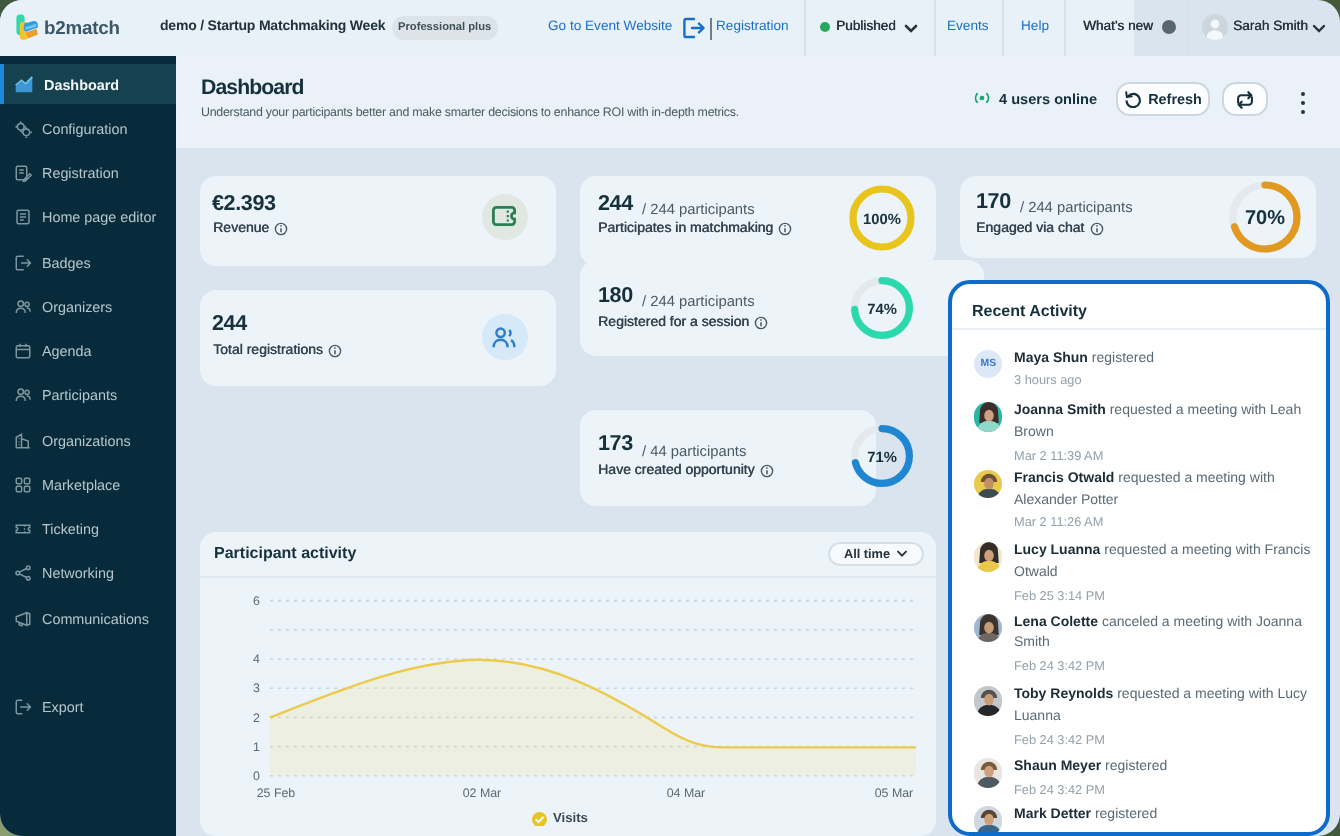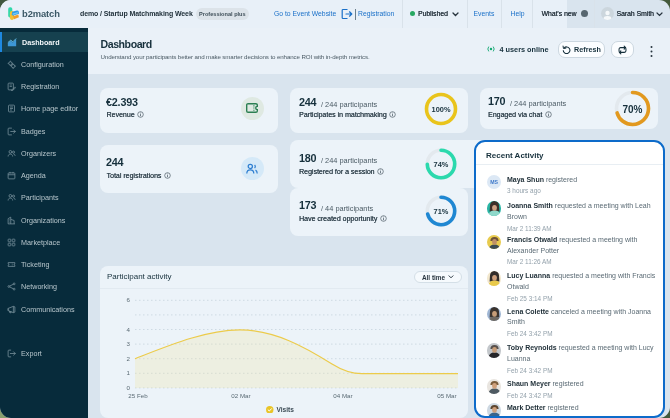--- a/index.html
+++ b/index.html
@@ -255,36 +255,36 @@
     <svg class="iinfo" width="7" height="7" viewBox="0 0 10 10" fill="none" stroke="#4a5a64">
           <circle cx="5" cy="5" r="4" stroke-width="1"></circle>
           <path d="M5 4.4V7.4M5 2.4v1" stroke-width="1.1"></path>
         </svg>
   </div>
   <svg class="ring" style="left:134px;top:4.5px" width="34" height="34" viewBox="0 0 34 34">
     <circle cx="17" cy="17" r="14.5" fill="none" stroke="#e9c41c" stroke-width="3.6"></circle>
   </svg>
   <div class="ringtx" style="left:134px;top:17.5px">100%</div>
 </div>
-<div class="card" style="left:290px;top:140px;width:202px;height:48px">
+<div class="card" style="left:290px;top:130px;width:202px;height:48px">
   <div class="abs val" style="left:9px;top:11.5px">180</div>
   <div class="abs part" style="left:31px;top:16px">/ 244 participants</div>
   <div class="lbl abs" style="left:9px;top:27.5px">Registered for a session
     <svg class="iinfo" width="7" height="7" viewBox="0 0 10 10" fill="none" stroke="#4a5a64">
           <circle cx="5" cy="5" r="4" stroke-width="1"></circle>
           <path d="M5 4.4V7.4M5 2.4v1" stroke-width="1.1"></path>
         </svg>
   </div>
   <svg class="ring" style="left:135px;top:7.7px" width="32" height="32" viewBox="0 0 32 32">
     <circle cx="16" cy="16" r="13.7" fill="none" stroke="#e3e9ee" stroke-width="3.6"></circle>
     <circle cx="16" cy="16" r="13.7" fill="none" stroke="#2bd9ad" stroke-width="3.6" stroke-linecap="round" stroke-dasharray="63.7 22.4" transform="rotate(-90 16 16)"></circle>
   </svg>
   <div class="ringtx" style="left:134px;top:19.7px;width:34px">74%</div>
 </div>
-<div class="card" style="left:290px;top:188px;width:178px;height:47.5px">
+<div class="card" style="left:290px;top:205px;width:148px;height:47.5px">
   <div class="abs val" style="left:9px;top:11px">173</div>
   <div class="abs part" style="left:31px;top:15.5px">/ 44 participants</div>
   <div class="lbl abs" style="left:9px;top:27px">Have created opportunity
     <svg class="iinfo" width="7" height="7" viewBox="0 0 10 10" fill="none" stroke="#4a5a64">
           <circle cx="5" cy="5" r="4" stroke-width="1"></circle>
           <path d="M5 4.4V7.4M5 2.4v1" stroke-width="1.1"></path>
         </svg>
   </div>
   <svg class="ring" style="left:135px;top:7.2px" width="32" height="32" viewBox="0 0 32 32">
     <circle cx="16" cy="16" r="13.7" fill="none" stroke="#e3e9ee" stroke-width="3.6"></circle>
@@ -303,21 +303,21 @@
         </svg>
   </div>
   <svg class="ring" style="left:134.3px;top:2.3px" width="37" height="37" viewBox="0 0 37 37">
     <circle cx="18.5" cy="18.5" r="16" fill="none" stroke="#e3e9ee" stroke-width="3.6"></circle>
     <circle cx="18.5" cy="18.5" r="16" fill="none" stroke="#e2991f" stroke-width="3.6" stroke-linecap="round" stroke-dasharray="70.4 30.2" transform="rotate(-90 18.5 18.5)"></circle>
   </svg>
   <div class="ringtx" style="left:134.3px;top:16px;width:37px;font-size:10px">70%</div>
 </div>
 
 <div class="card" style="left:100px;top:266px;width:368px;height:152px">
-  <div class="abs" style="left:7px;top:6px;font-size:8px;font-weight:400;color:#16303c">Participant activity</div>
+  <div class="abs" style="left:7px;top:6px;font-size:8px;font-weight:700;color:#16303c">Participant activity</div>
   <div class="abs" style="left:314px;top:5.4px;width:48px;height:11.5px;background:#f6fafd;border:1px solid #d4dfe7;border-radius:6px;display:flex;align-items:center;justify-content:center;gap:3px">
     <span style="font-size:6.4px;font-weight:700;color:#27343e">All time</span>
     <svg width="6" height="4" viewBox="0 0 7 5">
           <path d="M1 1l2.5 2.5L6 1" stroke="#27343e" stroke-width="1.2" fill="none" stroke-linecap="round"></path>
         </svg>
   </div>
   <div class="abs" style="left:0;top:21.5px;width:368px;height:1px;background:#e2eaf1"></div>
   <svg class="abs" style="left:0;top:21.5px" width="368" height="131" viewBox="0 0 368 131">
     <g stroke="#c7d3dd" stroke-width="0.8" stroke-dasharray="1.5 2.5">
       <line x1="35" y1="12.3" x2="358" y2="12.3"></line>

